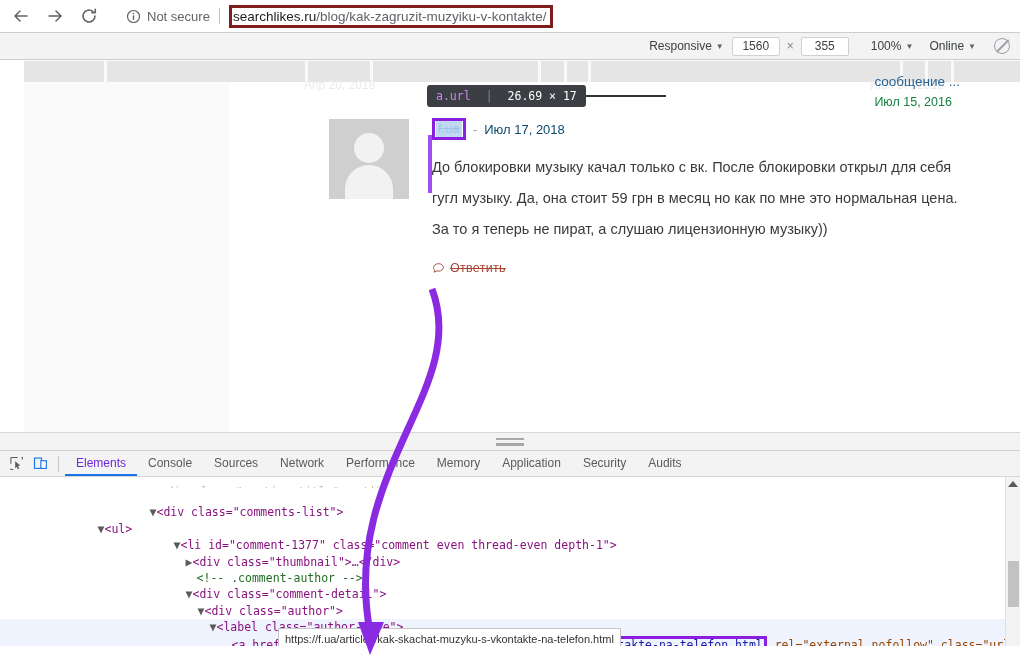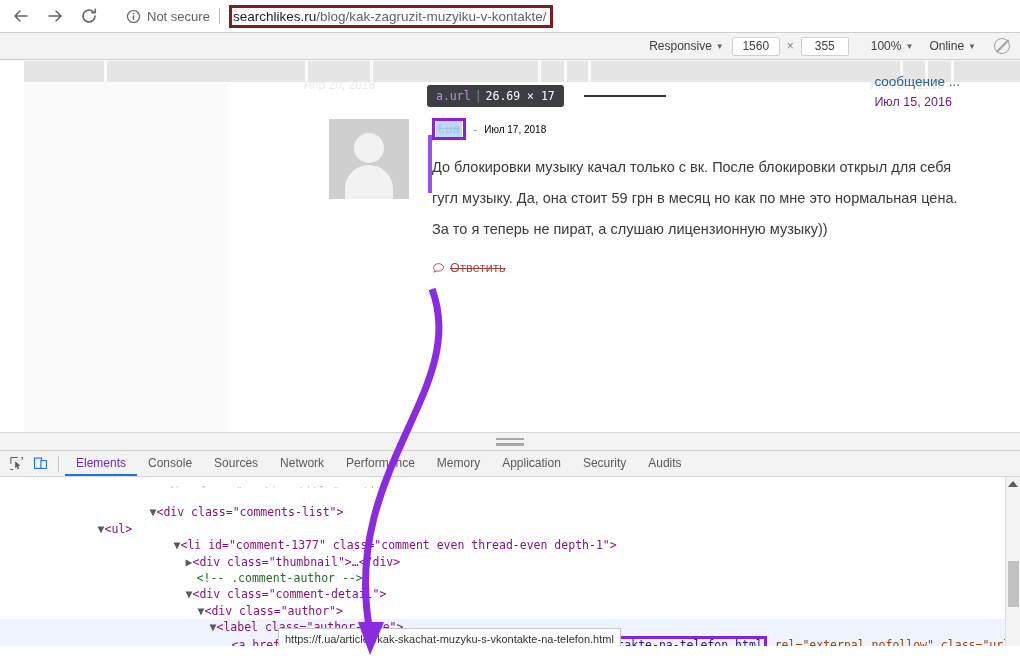--- a/index.html
+++ b/index.html
@@ -85,21 +85,21 @@
 
   .faint-row {
     display: flex; font-size: 12px; color: #e8eaed;
     padding-top: 0px; position: absolute; top: -4px; left: 75px; width: 640px;
     justify-content: space-between;
   }
   .top-right-block {
     position: absolute; right: 60px; top: -8px; text-align: left;
   }
   .trb-link { color: #2a6496; font-size: 13.5px; }
-  .trb-date { color: #701a75; font-size: 12.5px; margin-top: 6px; }
+  .trb-date { color: #15803d; font-size: 12.5px; margin-top: 6px; }
 
   .section-title {
     text-align: center; margin-top: 100px;
     letter-spacing: 3.5px; font-size: 14px; color: #333;
     font-weight: 400;
   }
   .section-title-underline {
     width: 82px; height: 2px; background: #333;
     margin: 13px auto 0 auto;
   }
@@ -125,28 +125,28 @@
   .author-link-box {
     border: 3px solid #8a1fe0; padding: 0px 1px; display: inline-block;
     line-height: 0;
   }
   .author-link {
     background: #bfd9f2; color: #9fc4e8; font-size: 13px;
     text-decoration: line-through; padding: 0 2px; display: inline-block;
     line-height: 16px;
   }
   .author-dash { color: #9aa0a6; font-size: 13.5px; }
-  .comment-date { color: #000000; font-size: 10px; }
+  .comment-date { color: #0c4a6e; font-size: 13px; }
 
   .badge {
     position: absolute; left: -5px; top: -34px;
     background: #3b3f44; color: #fff; border-radius: 3px;
     padding: 4px 9px; font-size: 11.5px;
     font-family: "DejaVu Sans Mono", monospace; white-space: nowrap;
-    display: flex; align-items: center; gap: 4px; z-index: 5;
+    display: flex; align-items: center; gap: 15px; z-index: 5;
   }
   .badge-tag { color: #c987e8; }
   .badge-sep { color: #80868b; }
   .badge-dim { color: #fff; }
 
   .comment-text {
     margin-top: 13px; font-size: 14.5px; line-height: 31px;
     color: #3a3a3a;
   }
   .reply-row {

